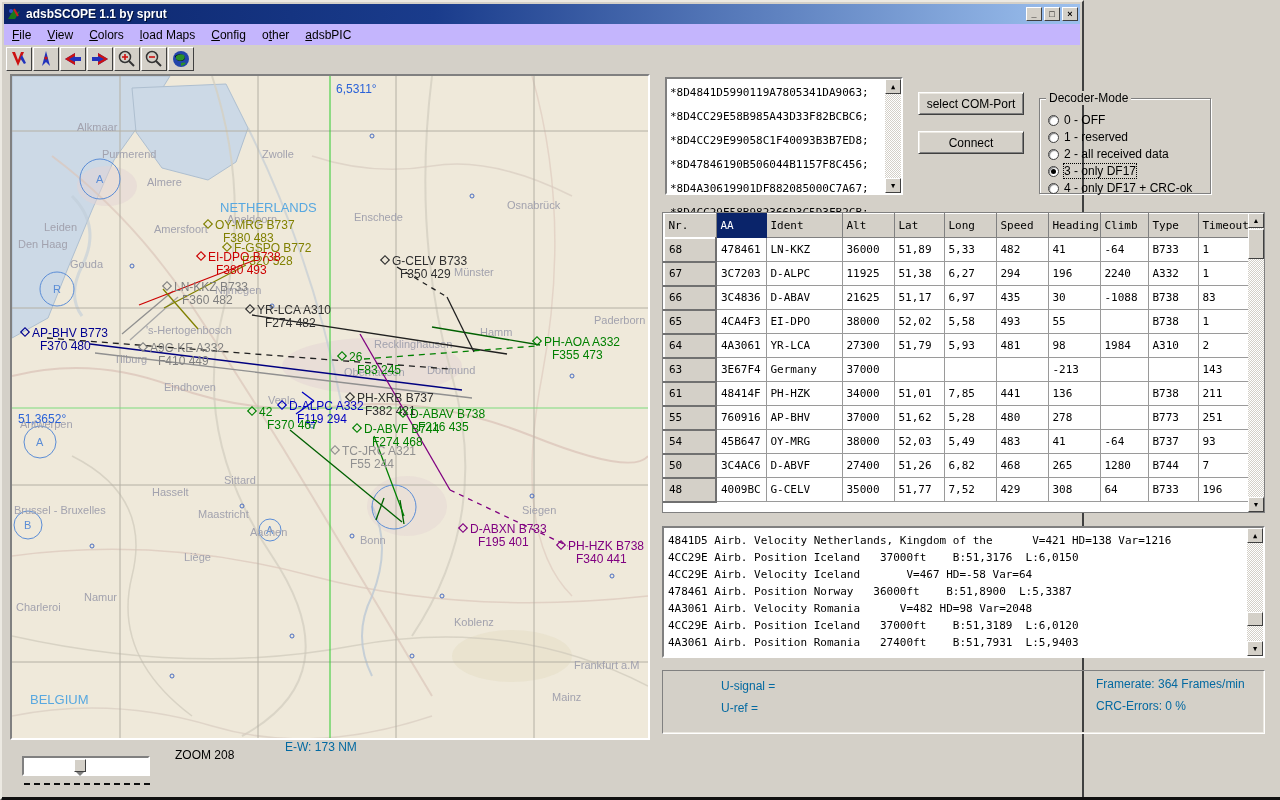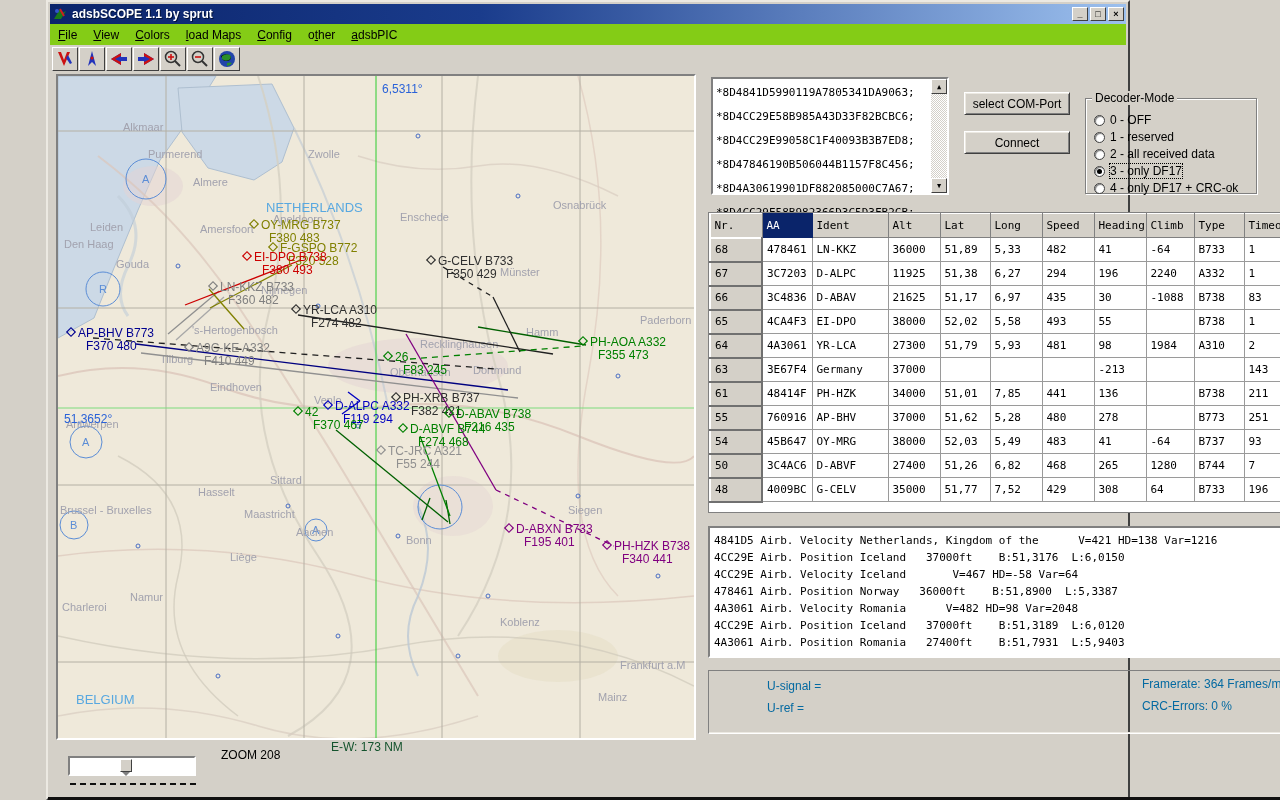--- a/index.html
+++ b/index.html
@@ -1,36 +1,36 @@
 <!DOCTYPE html>
 <html><head>
 <meta charset="utf-8">
 <style>
   * { margin:0; padding:0; box-sizing:border-box; }
   html,body { width:1280px; height:800px; overflow:hidden; }
   body { font-family:"Liberation Sans", sans-serif; background:#d4d0c8; }
   .window { position:absolute; left:0; top:0; width:1084px; height:800px;
-    background:#d4d0c8; border:2px solid; border-color:#ece9e2 #404040 #404040 #ece9e2;margin-left:46px; }
+    background:#d4d0c8; border:2px solid; border-color:#ece9e2 #404040 #404040 #ece9e2; }
   .bottom-strip { position:absolute; left:0; top:795px; width:1280px; height:5px; background:#101010; }
 
   
   .titlebar { position:absolute; left:2px; top:2px; right:2px; height:20px;
     background:linear-gradient(90deg,#0b246b 0%,#1a3c8c 40%,#9cc0ee 100%);
     display:flex; align-items:center; padding:0 2px; }
   .titlebar .title { color:#fff; font-weight:bold; font-size:12px; margin-left:4px; flex:1;
     text-shadow:1px 1px 0 #00113a; }
   .tb-btn { width:16px; height:14px; margin-left:2px; background:#d4d0c8;
     border:1px solid; border-color:#fff #404040 #404040 #fff;
     font-size:9px; font-weight:bold; color:#000; display:flex; align-items:center; justify-content:center;
     font-family:"Liberation Sans",sans-serif; }
   .app-icon { width:16px; height:16px; }
 
   
   .menubar { position:absolute; left:2px; top:22px; right:2px; height:21px;
-    display:flex; align-items:center; font-size:12px; color:#000; background:#84cc16; }
+    display:flex; align-items:center; font-size:12px; color:#000; background:#c4b5fd; }
   .menu-item { padding:3px 8px; }
   .menu-item u { text-decoration:underline; }
 
   
   .toolbar { position:absolute; left:2px; top:43px; right:2px; height:28px; display:flex; align-items:center; padding-left:2px; }
   .tool-btn { width:26px; height:24px; background:#d4d0c8; margin-right:1px;
     border:1px solid; border-color:#fff #404040 #404040 #fff;
     display:flex; align-items:center; justify-content:center; }
 
   
@@ -41,21 +41,21 @@
   
   .slider-channel { position:absolute; left:20px; top:754px; width:128px; height:20px;
     background:#fff; border:2px solid; border-color:#808080 #fff #fff #808080; }
   .slider-thumb { position:absolute; left:50px; top:1px; width:12px; height:13px; background:#d4d0c8;
     border:1px solid; border-color:#fff #404040 #404040 #fff; }
   .slider-thumb:after { content:""; position:absolute; left:1px; top:12px;
     border-left:4px solid transparent; border-right:4px solid transparent; border-top:4px solid #808080; }
   .slider-ticks { position:absolute; left:22px; top:781px; width:126px; height:0;
     border-top:2px dashed #101010; }
   .zoom-label { position:absolute; left:173px; top:746px; font-size:12px; color:#000; }
-  .ew-label { position:absolute; left:283px; top:738px; font-size:12px; color:#14532d; }
+  .ew-label { position:absolute; left:283px; top:738px; font-size:12px; color:#0369a1; }
 
   
   .rawbox { position:absolute; left:663px; top:75px; width:238px; height:118px; background:#fff;
     border:2px solid; border-color:#808080 #fff #fff #808080;
     font-family:"DejaVu Sans Mono",monospace; font-size:11px; color:#000; }
   .rawbox .lines { position:absolute; left:3px; top:2px; right:17px; white-space:pre; line-height:24px; }
   .vscroll { position:absolute; right:0; top:0; bottom:0; width:16px; background:#ece9e2;
     background-image:repeating-conic-gradient(#fff 0 25%, #d4d0c8 0 50%); background-size:2px 2px; }
   .vs-btn { position:absolute; left:0; width:16px; height:15px; background:#d4d0c8;
     border:1px solid; border-color:#fff #404040 #404040 #fff; font-size:7px; color:#000;

